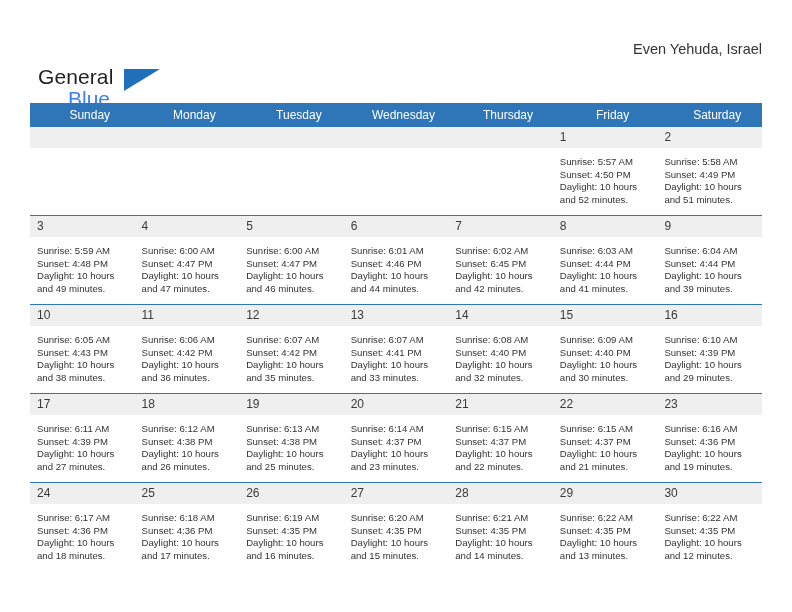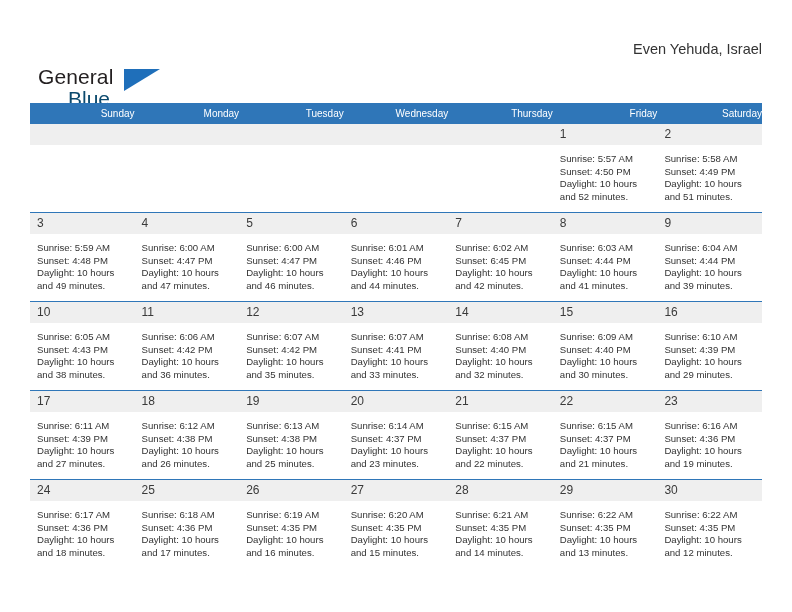--- a/index.html
+++ b/index.html
@@ -46,21 +46,21 @@
     font-size: 21px;
     letter-spacing: 0.1px;
     color: #231f20;
     font-family: "Liberation Sans", sans-serif;
   }
   .logo-blue {
     position: absolute;
     left: 30px;
     top: 22px;
     font-size: 21px;
-    color: #0c4a6e;
+    color: #3b82f6;
     font-family: "Liberation Sans", sans-serif;
   }
   .logo-triangle {
     position: absolute;
     left: 86px;
     top: 4px;
     width: 0;
     height: 0;
     border-left: 36px solid #1f6fba;
     border-bottom: 22px solid transparent;
@@ -95,23 +95,23 @@
     border-collapse: collapse;
     table-layout: fixed;
   }
   .calendar col {
     width: 104.571px;
   }
 
   .dow-row th {
     background: #2f76b8;
     color: #ffffff;
-    font-size: 10px;
+    font-size: 12px;
     font-weight: normal;
-    text-align: right;
+    text-align: center;
     padding: 5px 0 5px 15px;
     height: 11px;
     border: none;
   }
 
   .week-row td {
     vertical-align: top;
     padding: 0;
     border-top: 1.5px solid #2f76b8;
     height: 88px;

